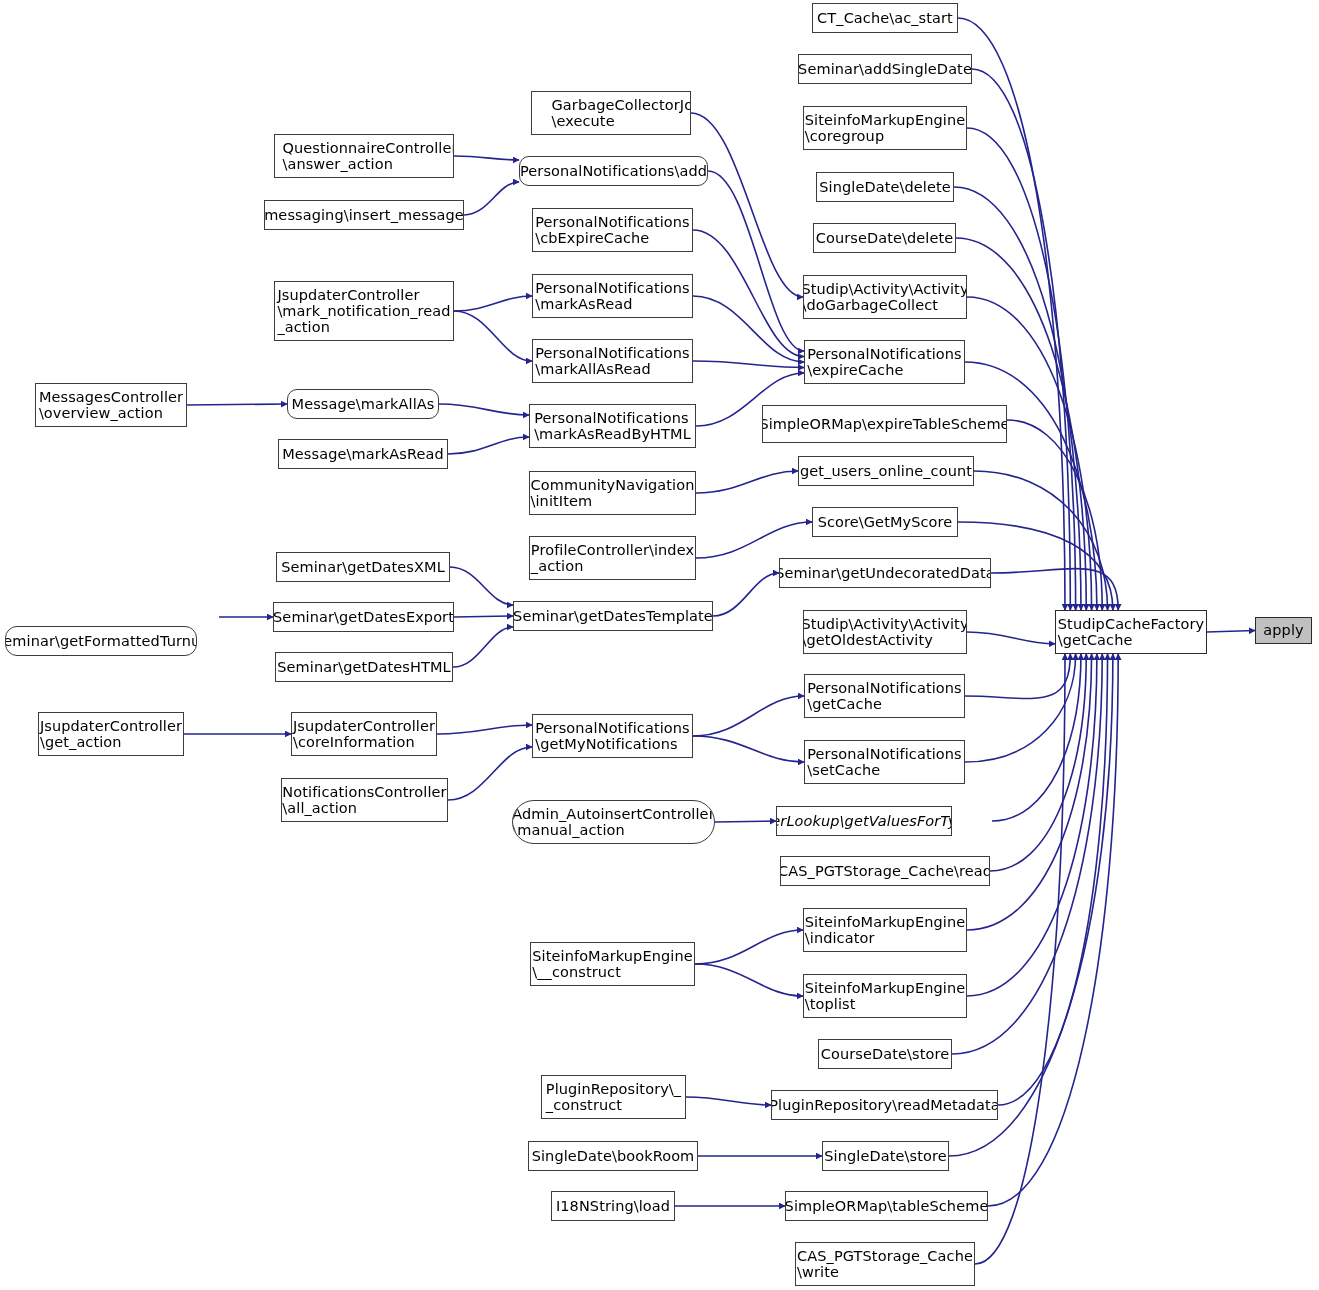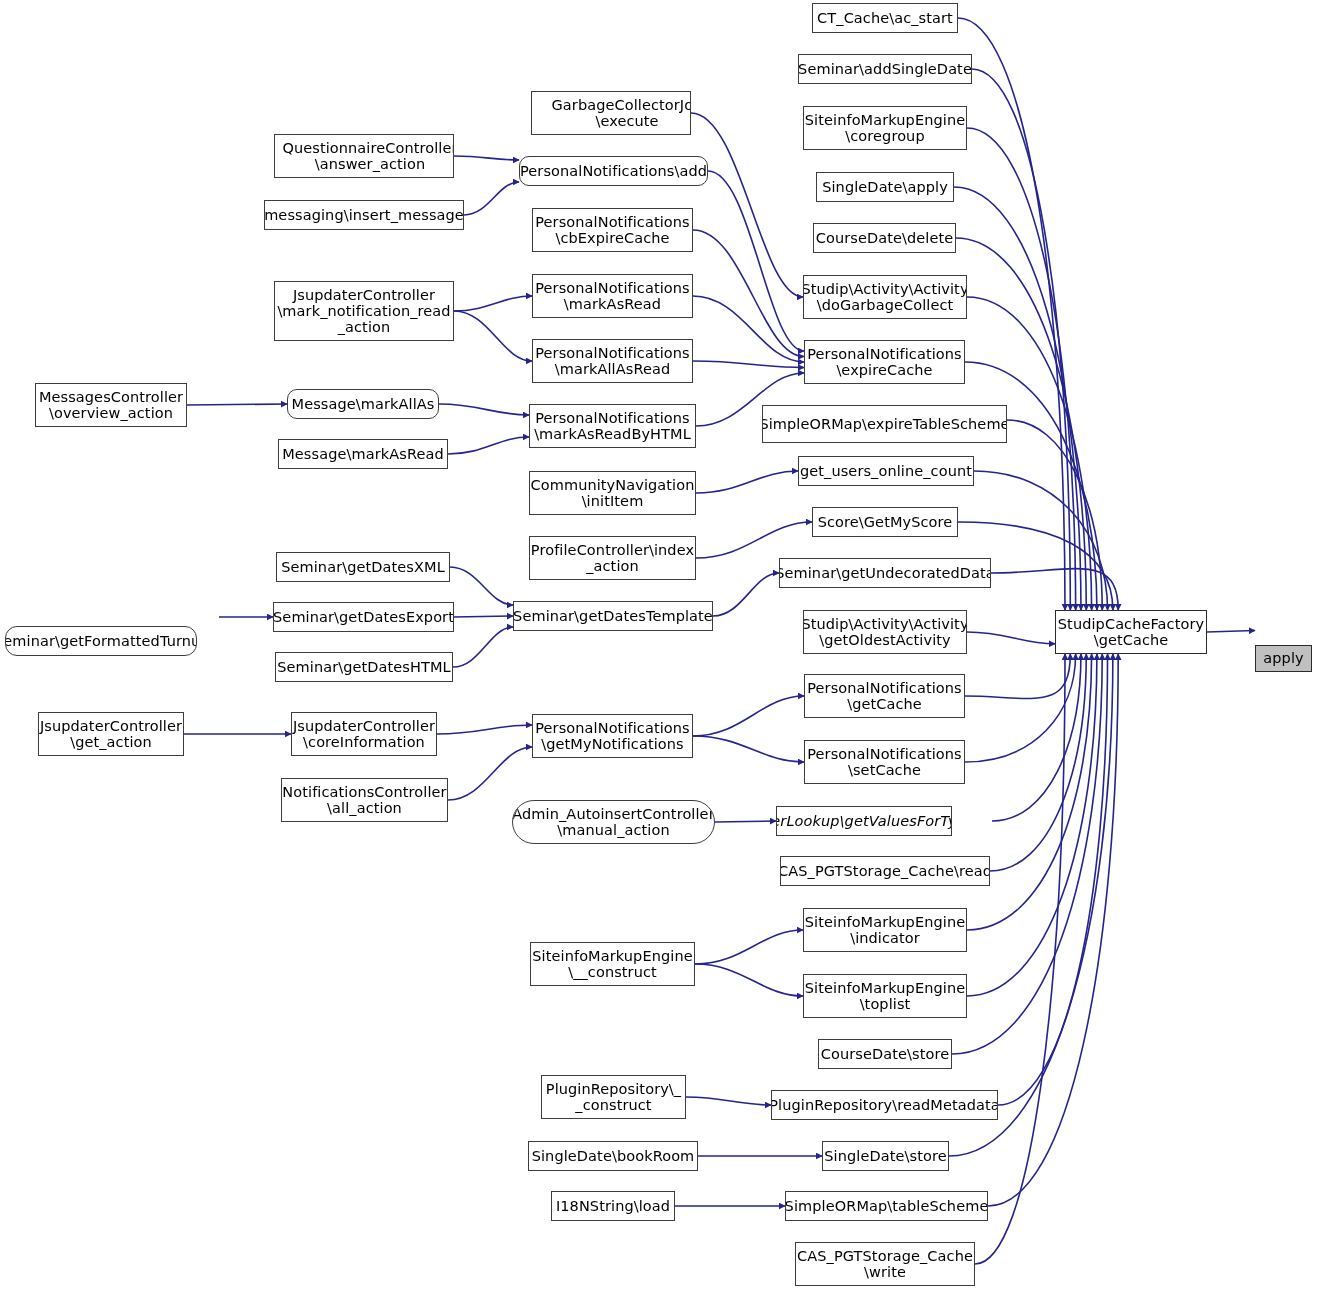--- a/index.html
+++ b/index.html
@@ -24,21 +24,20 @@
   }
   .node {
     position: absolute;
     box-sizing: border-box;
     border: 1px solid #3d3d3d;
     background: #ffffff;
     color: #000000;
     display: flex;
     align-items: center;
     justify-content: center;
-    text-align: center;
     font-size: 14.5px;
     line-height: 1.12;
     white-space: pre-line;
     overflow: hidden;
     letter-spacing: 0.1px;
   }
   .node.highlight {
     background: #c0c0c0;
     border-color: #2b2b2b;
   }
@@ -110,21 +109,21 @@
       <path d="M 949 1156 C 1050.6056 1156, 1112.88 930.1, 1112.88 654" fill="none" stroke="#24248f" stroke-width="1.6" marker-end="url(#ah)"></path>
       <path d="M 988 1206 C 1068.724 1206, 1118.2 957.6, 1118.2 654" fill="none" stroke="#24248f" stroke-width="1.6" marker-end="url(#ah)"></path>
       <path d="M 975 1264 C 1030.8 1264, 1065 989.5, 1065 654" fill="none" stroke="#24248f" stroke-width="1.6" marker-end="url(#ah)"></path>
       <path d="M 1207 632 L 1255 630.5" fill="none" stroke="#24248f" stroke-width="1.6" marker-end="url(#ah)"></path>
     </svg>
   <div id="node-layer">
       <div class="node" style="left: 812px; top: 3px; width: 146px; height: 30px;">CT_Cache\ac_start</div>
       <div class="node" style="left: 798px; top: 54px; width: 174px; height: 30px;">Seminar\addSingleDate</div>
       <div class="node" style="left: 803px; top: 106px; width: 164px; height: 44px;">SiteinfoMarkupEngine
 \coregroup</div>
-      <div class="node" style="left: 816px; top: 172px; width: 138px; height: 30px;">SingleDate\apply</div>
+      <div class="node" style="left: 816px; top: 172px; width: 138px; height: 30px;">SingleDate\delete</div>
       <div class="node" style="left: 813px; top: 223px; width: 143px; height: 30px;">CourseDate\delete</div>
       <div class="node" style="left: 803px; top: 275px; width: 164px; height: 44px;">Studip\Activity\Activity
 \doGarbageCollect</div>
       <div class="node" style="left: 804px; top: 340px; width: 161px; height: 44px;">PersonalNotifications
 \expireCache</div>
       <div class="node" style="left: 762px; top: 405px; width: 245px; height: 38px;">SimpleORMap\expireTableScheme</div>
       <div class="node" style="left: 798px; top: 456px; width: 176px; height: 30px;">get_users_online_count</div>
       <div class="node" style="left: 812px; top: 507px; width: 146px; height: 30px;">Score\GetMyScore</div>
       <div class="node" style="left: 779px; top: 558px; width: 212px; height: 30px;">Seminar\getUndecoratedData</div>
       <div class="node" style="left: 803px; top: 610px; width: 164px; height: 44px;">Studip\Activity\Activity
@@ -186,15 +185,15 @@
 \coreInformation</div>
       <div class="node" style="left: 281px; top: 778px; width: 167px; height: 44px;">NotificationsController
 \all_action</div>
       <div class="node" style="left: 35px; top: 383px; width: 152px; height: 44px;">MessagesController
 \overview_action</div>
       <div class="node" style="left: 5px; top: 626px; width: 192px; height: 30px; border-radius: 12px;">Seminar\getFormattedTurnus</div>
       <div class="node" style="left: 38px; top: 712px; width: 146px; height: 44px;">JsupdaterController
 \get_action</div>
       <div class="node focus" style="left: 1055px; top: 610px; width: 152px; height: 44px;">StudipCacheFactory
 \getCache</div>
-      <div class="node highlight" style="left: 1255px; top: 617px; width: 57px; height: 27px; margin-top: 28px;">apply</div>
+      <div class="node highlight" style="left: 1255px; top: 617px; width: 57px; height: 27px;">apply</div>
     </div>
 </div>
 
 </body></html>

